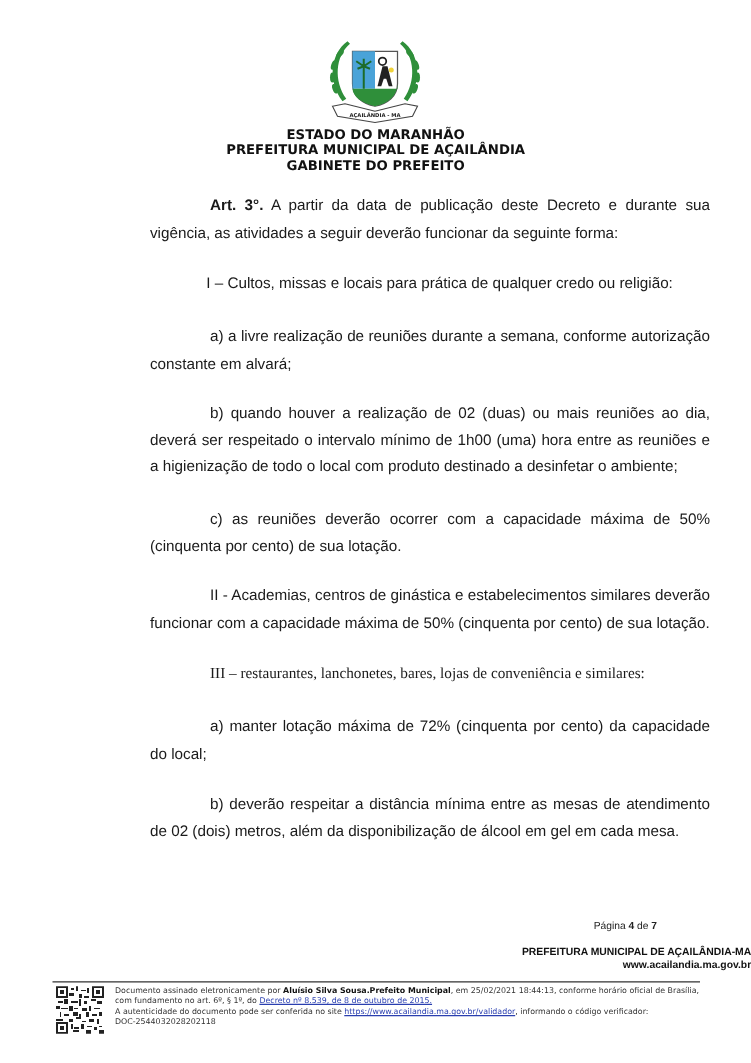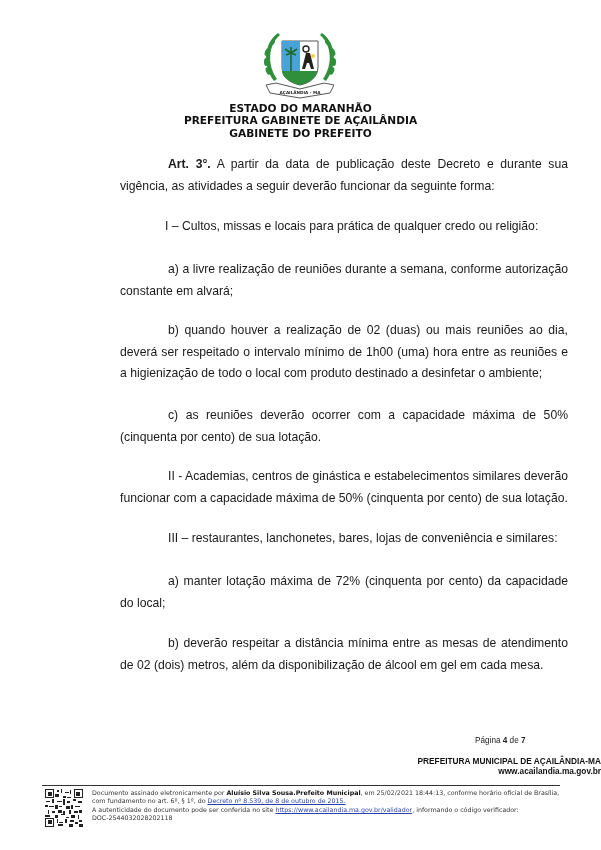--- a/index.html
+++ b/index.html
@@ -57,40 +57,40 @@
     </g>
 
     <g>
       <path d="M8 58 L18 56 L42 62 L66 56 L76 58 L72 66 L42 71 L12 66 Z" fill="#ffffff" stroke="#444" stroke-width="0.9"></path>
       <text x="42" y="66.5" text-anchor="middle" font-size="4.2" font-family="DejaVu Sans, sans-serif" font-weight="bold" fill="#222">AÇAILÂNDIA - MA</text>
     </g>
   </svg>
 
   <div class="header">
     <div>ESTADO DO MARANHÃO</div>
-    <div>PREFEITURA GABINETE DE AÇAILÂNDIA</div>
+    <div>PREFEITURA MUNICIPAL DE AÇAILÂNDIA</div>
     <div>GABINETE DO PREFEITO</div>
   </div>
 
   <div class="body-text">
     <div class="para" style="top: 154px;">
       <span class="bold">Art. 3°.</span><span> A partir da data de publicação deste Decreto e durante sua vigência, as atividades a seguir deverão funcionar da seguinte forma:</span>
     </div>
 
     <div class="para" style="top: 216px; text-indent: 45px;">I – Cultos, missas e locais para prática de qualquer credo ou religião:</div>
 
     <div class="para" style="top: 259px;">a)  a livre realização de reuniões durante a semana, conforme autorização constante em alvará;</div>
 
     <div class="para" style="top: 320px;">b)  quando houver a realização de 02 (duas) ou mais reuniões ao dia, deverá ser respeitado o intervalo mínimo de 1h00 (uma) hora entre as reuniões e a higienização de todo o local com produto destinado a desinfetar o ambiente;</div>
 
     <div class="para" style="top: 405px;">c) as reuniões deverão ocorrer com a capacidade máxima de 50% (cinquenta por cento) de sua lotação.</div>
 
     <div class="para" style="top: 466px;">II - Academias, centros de ginástica e estabelecimentos similares deverão funcionar com a capacidade máxima de 50% (cinquenta por cento) de sua lotação.</div>
 
-    <div class="para" style="top: 528px;">III – restaurantes, lanchonetes, bares, lojas de conveniência e similares:</div>
+    <div class="para" style="top: 528px; font-family: Liberation Serif, serif;">III – restaurantes, lanchonetes, bares, lojas de conveniência e similares:</div>
 
     <div class="para" style="top: 571px;">a) manter lotação máxima de 72% (cinquenta por cento) da capacidade do local;</div>
 
     <div class="para" style="top: 633px;">b) deverão respeitar a distância mínima entre as mesas de atendimento de 02 (dois) metros, além da disponibilização de álcool em gel em cada mesa.</div>
   </div>
 
   <div class="page-num">
     <span>Página </span><b>4</b><span> de </span><b>7</b>
   </div>
 

